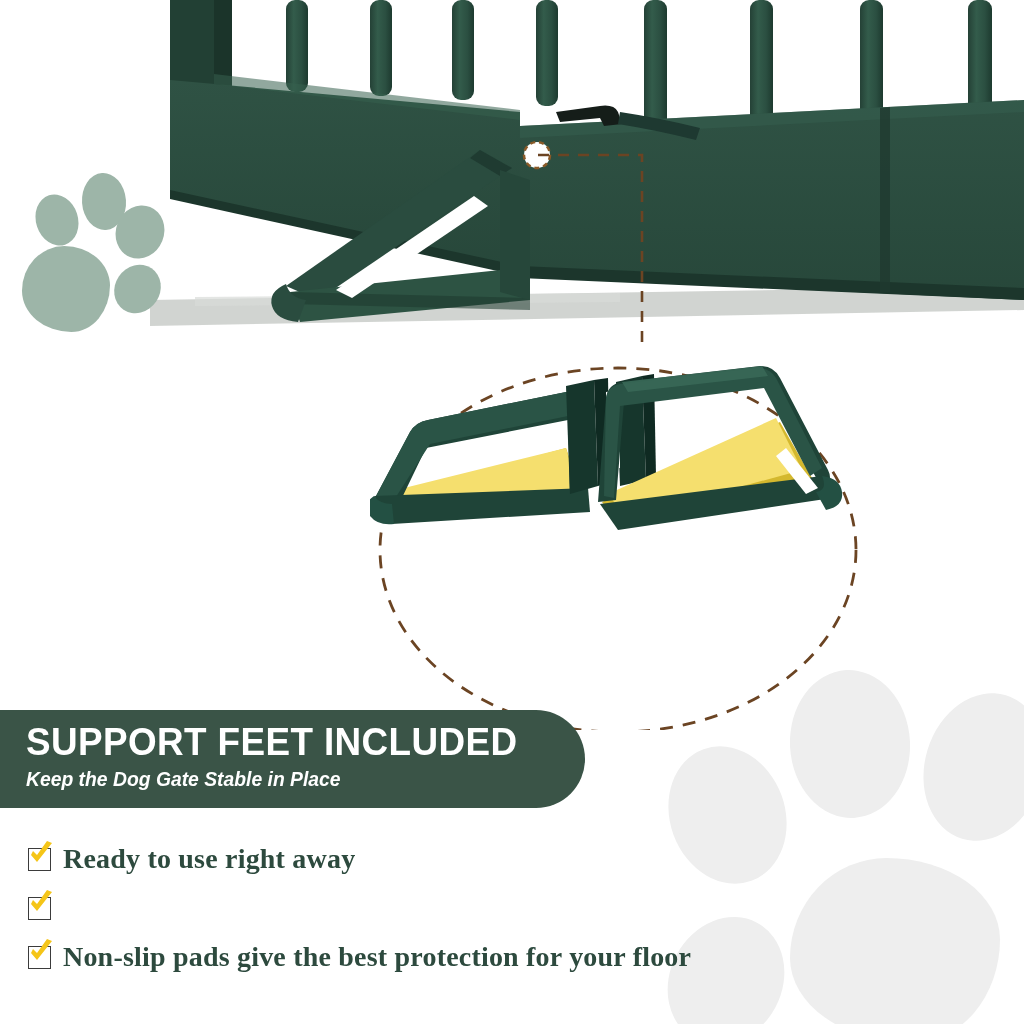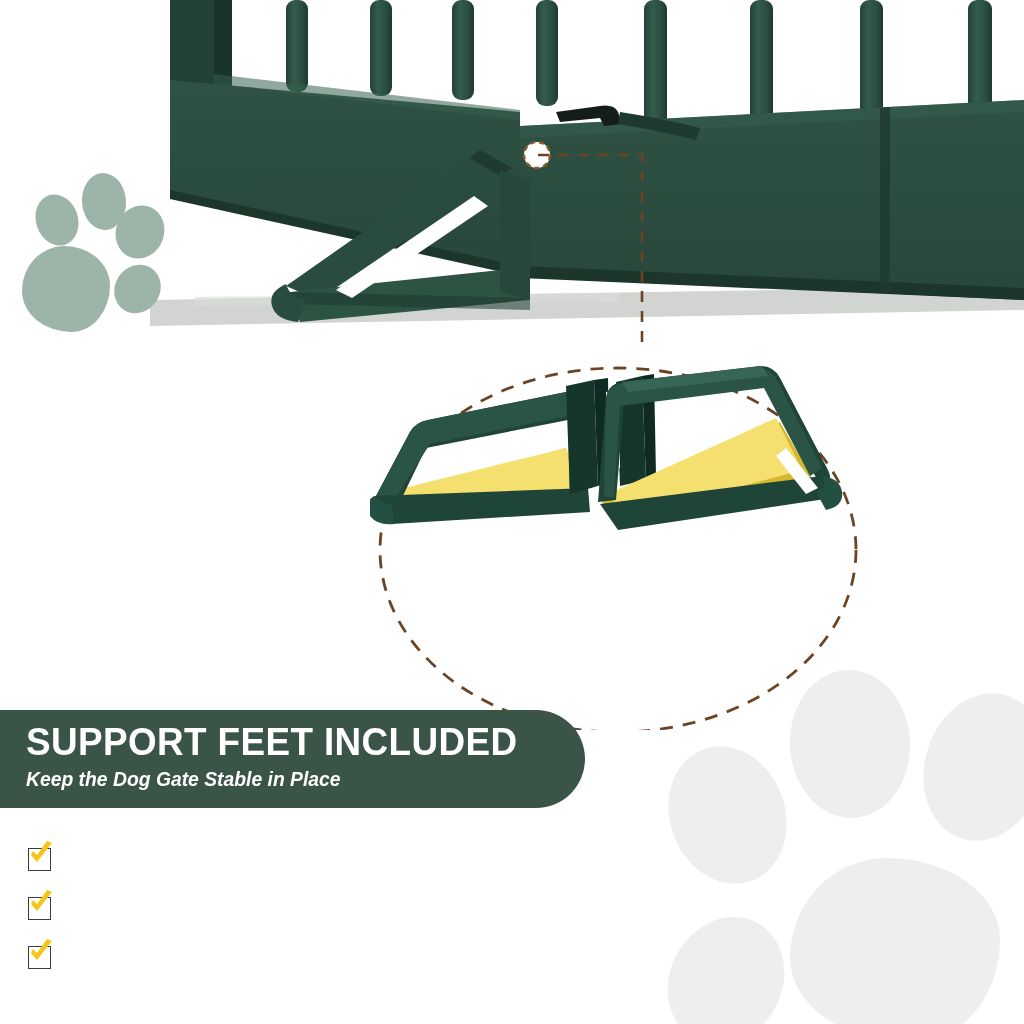--- a/index.html
+++ b/index.html
@@ -262,33 +262,35 @@
   </div>
 
   <div id="bullets">
 
     <div class="bullet">
       <span class="check-box">
         <svg width="30" height="30" viewBox="0 0 30 30">
           <path d="M5,15 L11,22 L26,3 L21,1 L11,15 L7,11 Z" fill="#f5c518"></path>
         </svg>
       </span>
+      <span class="bullet-text">Ready to use right away</span>
     </div>
 
     <div class="bullet">
       <span class="check-box">
         <svg width="30" height="30" viewBox="0 0 30 30">
           <path d="M5,15 L11,22 L26,3 L21,1 L11,15 L7,11 Z" fill="#f5c518"></path>
         </svg>
       </span>
     </div>
 
     <div class="bullet">
       <span class="check-box">
         <svg width="30" height="30" viewBox="0 0 30 30">
           <path d="M5,15 L11,22 L26,3 L21,1 L11,15 L7,11 Z" fill="#f5c518"></path>
         </svg>
       </span>
+      <span class="bullet-text">Non-slip pads give the best protection for your floor</span>
     </div>
 
   </div>
 
 </div>
 
 </body></html>

